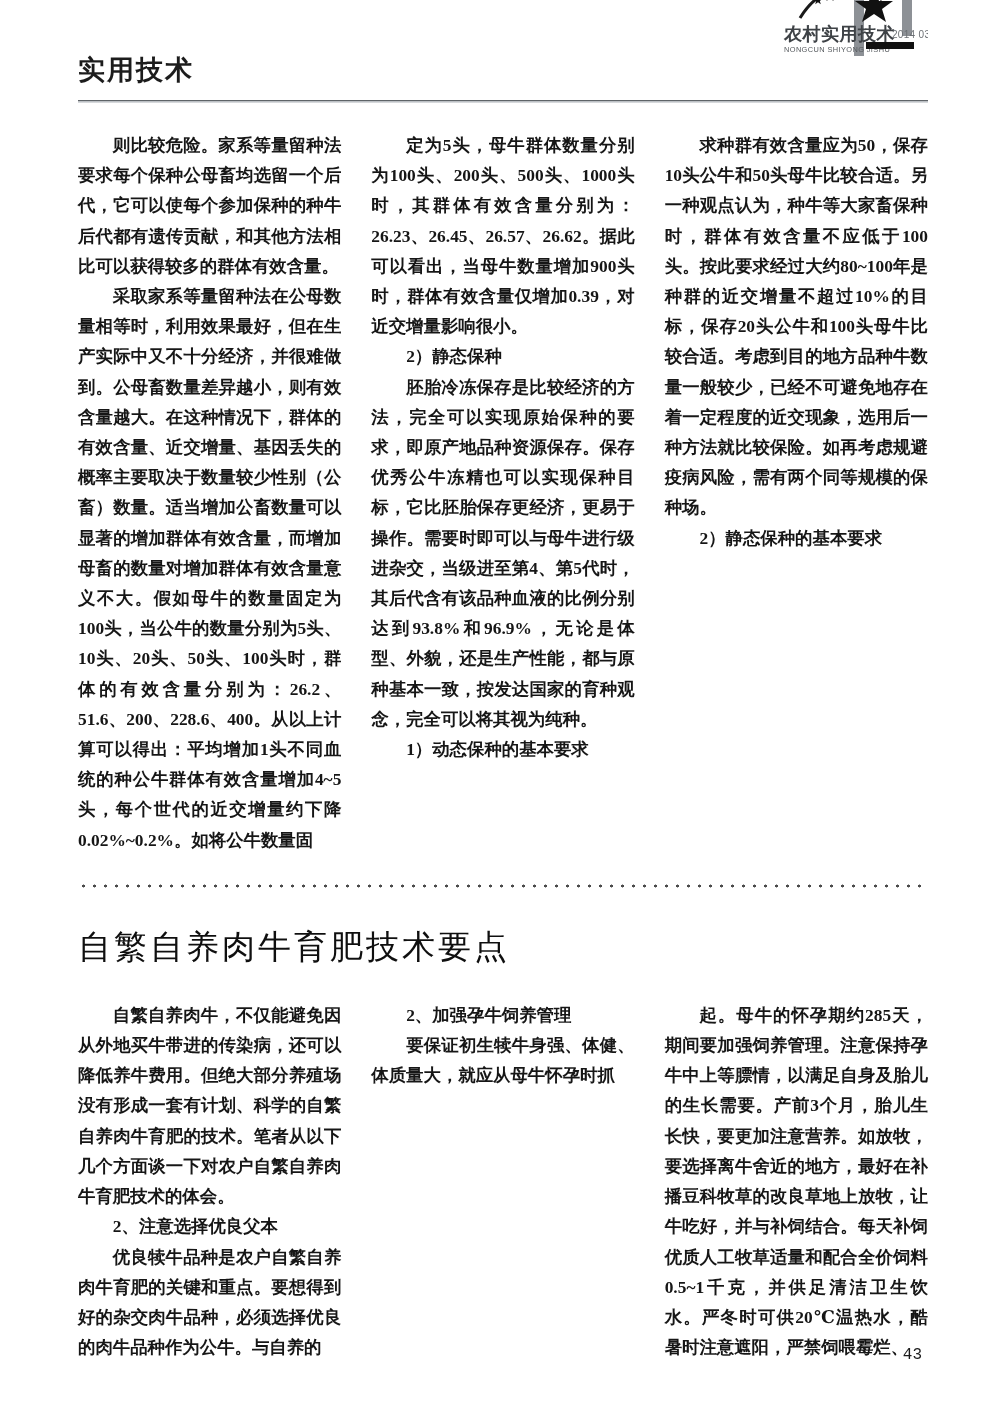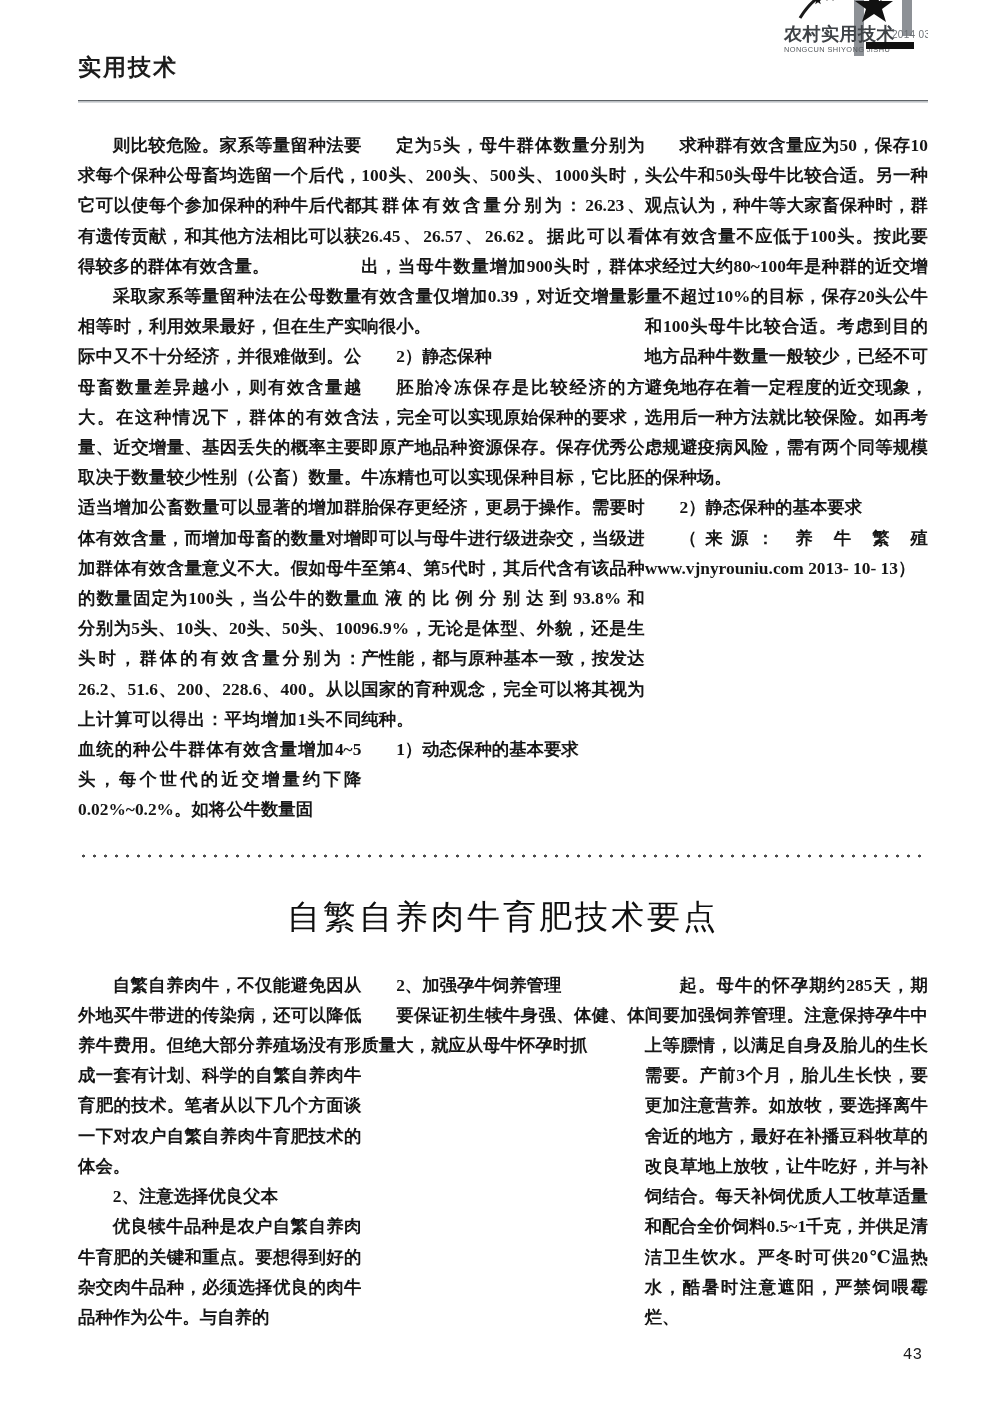--- a/index.html
+++ b/index.html
@@ -27,21 +27,21 @@
   
   .masthead {
     position: relative;
     height: 108px;
     margin: 0 72px 0 78px;
   }
   .masthead-title {
     position: absolute;
     left: 0;
     top: 52px;
-    font-size: 23px;
+    font-size: 27px;
     font-weight: 600;
     letter-spacing: 2px;
     color: #1c1c1c;
     font-family: "Liberation Sans", "DejaVu Sans", sans-serif;
   }
   .masthead-rule {
     position: absolute;
     left: 0;
     right: 0;
     top: 100px;
@@ -58,22 +58,22 @@
     height: 98px;
   }
   .logo svg { display: block; }
 
   
   .article {
     margin: 0 72px 0 78px;
   }
   .cols {
     display: flex;
+    gap: 30px;
     align-items: flex-start;
-    justify-content: flex-end;
   }
   .col {
     flex: 1 1 0;
     min-width: 0;
   }
   .body-text p {
     margin: 0;
     font-size: 17.4px;
     line-height: 30.2px;
     text-align: justify;
@@ -93,21 +93,21 @@
     margin: 26px 78px 0 78px;
     height: 10px;
     background-image: radial-gradient(circle, #4a4a4a 1.4px, rgba(0,0,0,0) 1.6px);
     background-size: 11px 10px;
     background-repeat: repeat-x;
     background-position: 0 center;
   }
 
   
   .article-title {
-    text-align: center;
+    text-align: left;
     font-size: 33px;
     font-weight: 400;
     letter-spacing: 3px;
     color: #0f0f0f;
     margin: 34px 0 30px 0;
     font-family: "Liberation Sans", "DejaVu Sans", sans-serif;
   }
 
   
   .page-number {
@@ -170,21 +170,20 @@
       <div class="col body-text">
         <p class="indent">定为5头，母牛群体数量分别为100头、200头、500头、1000头时，其群体有效含量分别为：26.23、26.45、26.57、26.62。据此可以看出，当母牛数量增加900头时，群体有效含量仅增加0.39，对近交增量影响很小。</p>
         <p class="indent">2）静态保种</p>
         <p class="indent">胚胎冷冻保存是比较经济的方法，完全可以实现原始保种的要求，即原产地品种资源保存。保存优秀公牛冻精也可以实现保种目标，它比胚胎保存更经济，更易于操作。需要时即可以与母牛进行级进杂交，当级进至第4、第5代时，其后代含有该品种血液的比例分别达到93.8%和96.9%，无论是体型、外貌，还是生产性能，都与原种基本一致，按发达国家的育种观念，完全可以将其视为纯种。</p>
         <p class="indent">1）动态保种的基本要求</p>
       </div>
 
       <div class="col body-text">
         <p class="indent">求种群有效含量应为50，保存10头公牛和50头母牛比较合适。另一种观点认为，种牛等大家畜保种时，群体有效含量不应低于100头。按此要求经过大约80~100年是种群的近交增量不超过10%的目标，保存20头公牛和100头母牛比较合适。考虑到目的地方品种牛数量一般较少，已经不可避免地存在着一定程度的近交现象，选用后一种方法就比较保险。如再考虑规避疫病风险，需有两个同等规模的保种场。</p>
         <p class="indent">2）静态保种的基本要求</p>
-        <p class="indent src-line">（来源： 养 牛 繁 殖 www.vjnyrouniu.com 2013- 10- 13）</p>
       </div>
 
     </div>
   </div>
 
   <div class="dotted-sep"></div>
 
   <div class="article">
     <h1 class="article-title">自繁自养肉牛育肥技术要点</h1>
 

